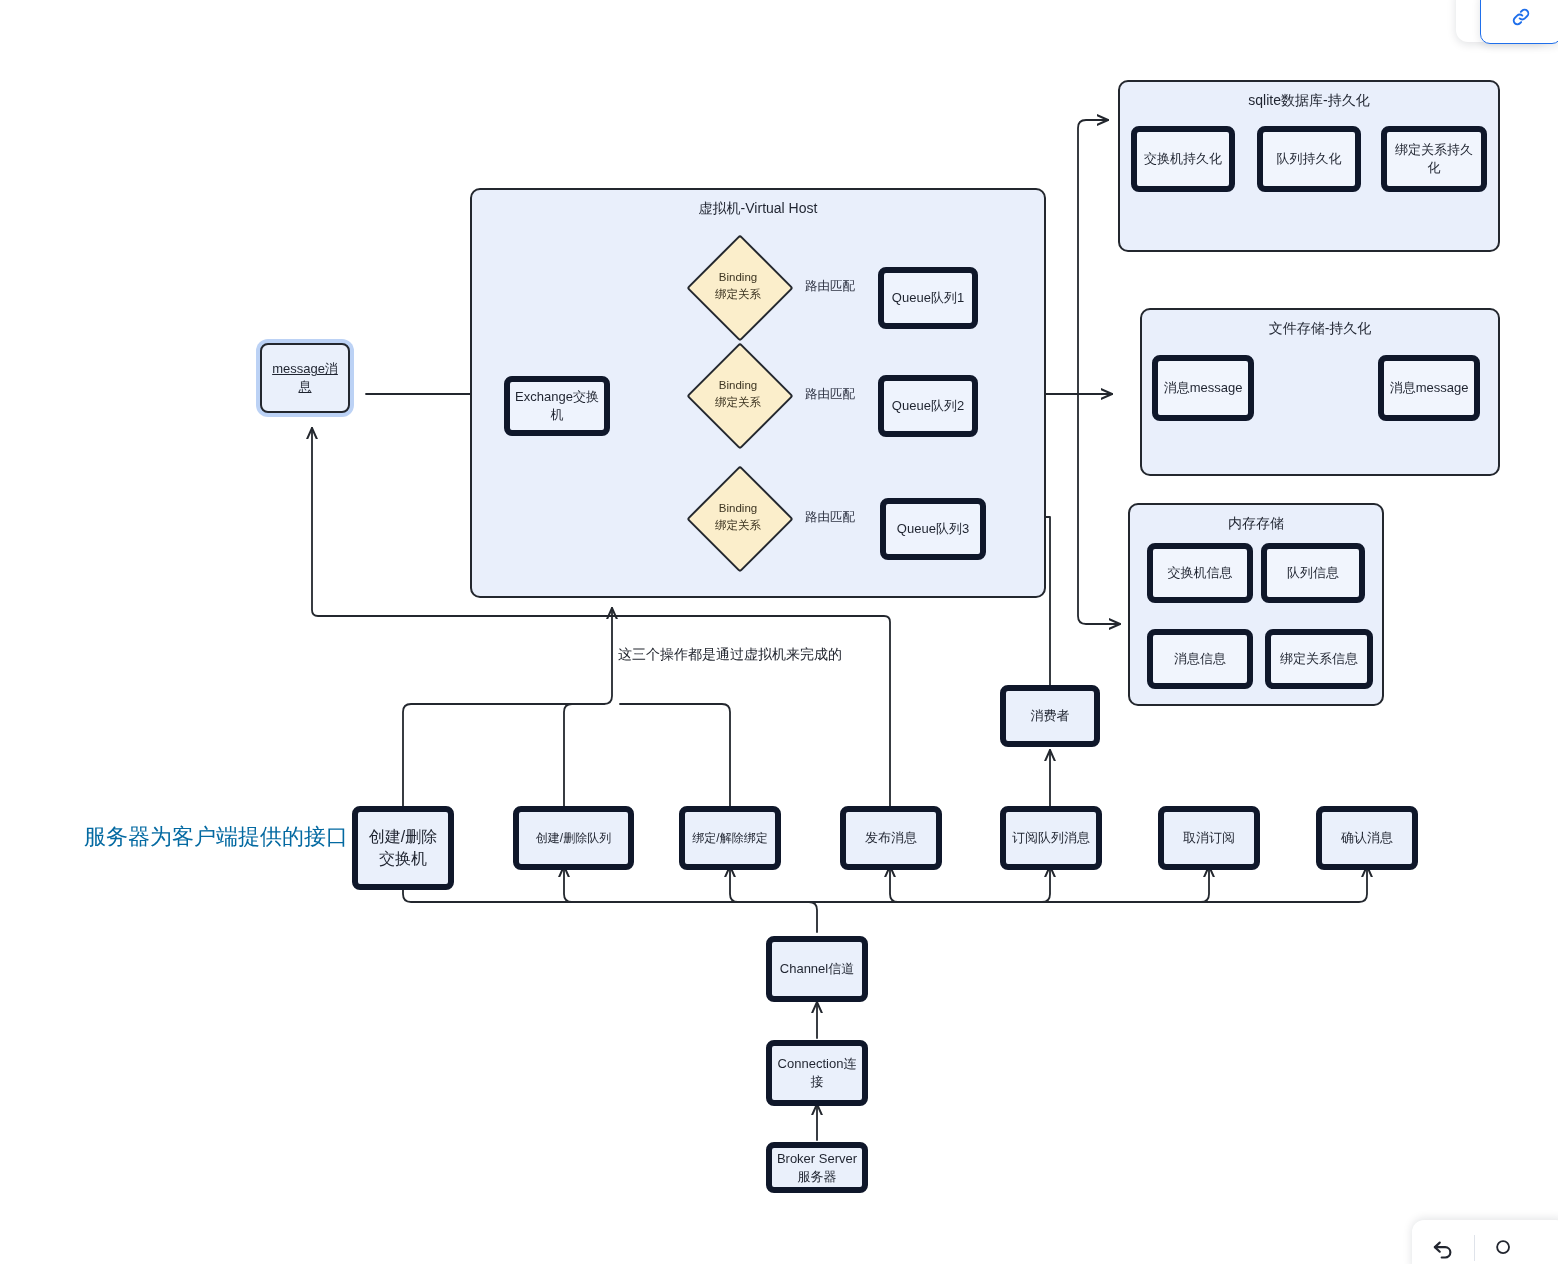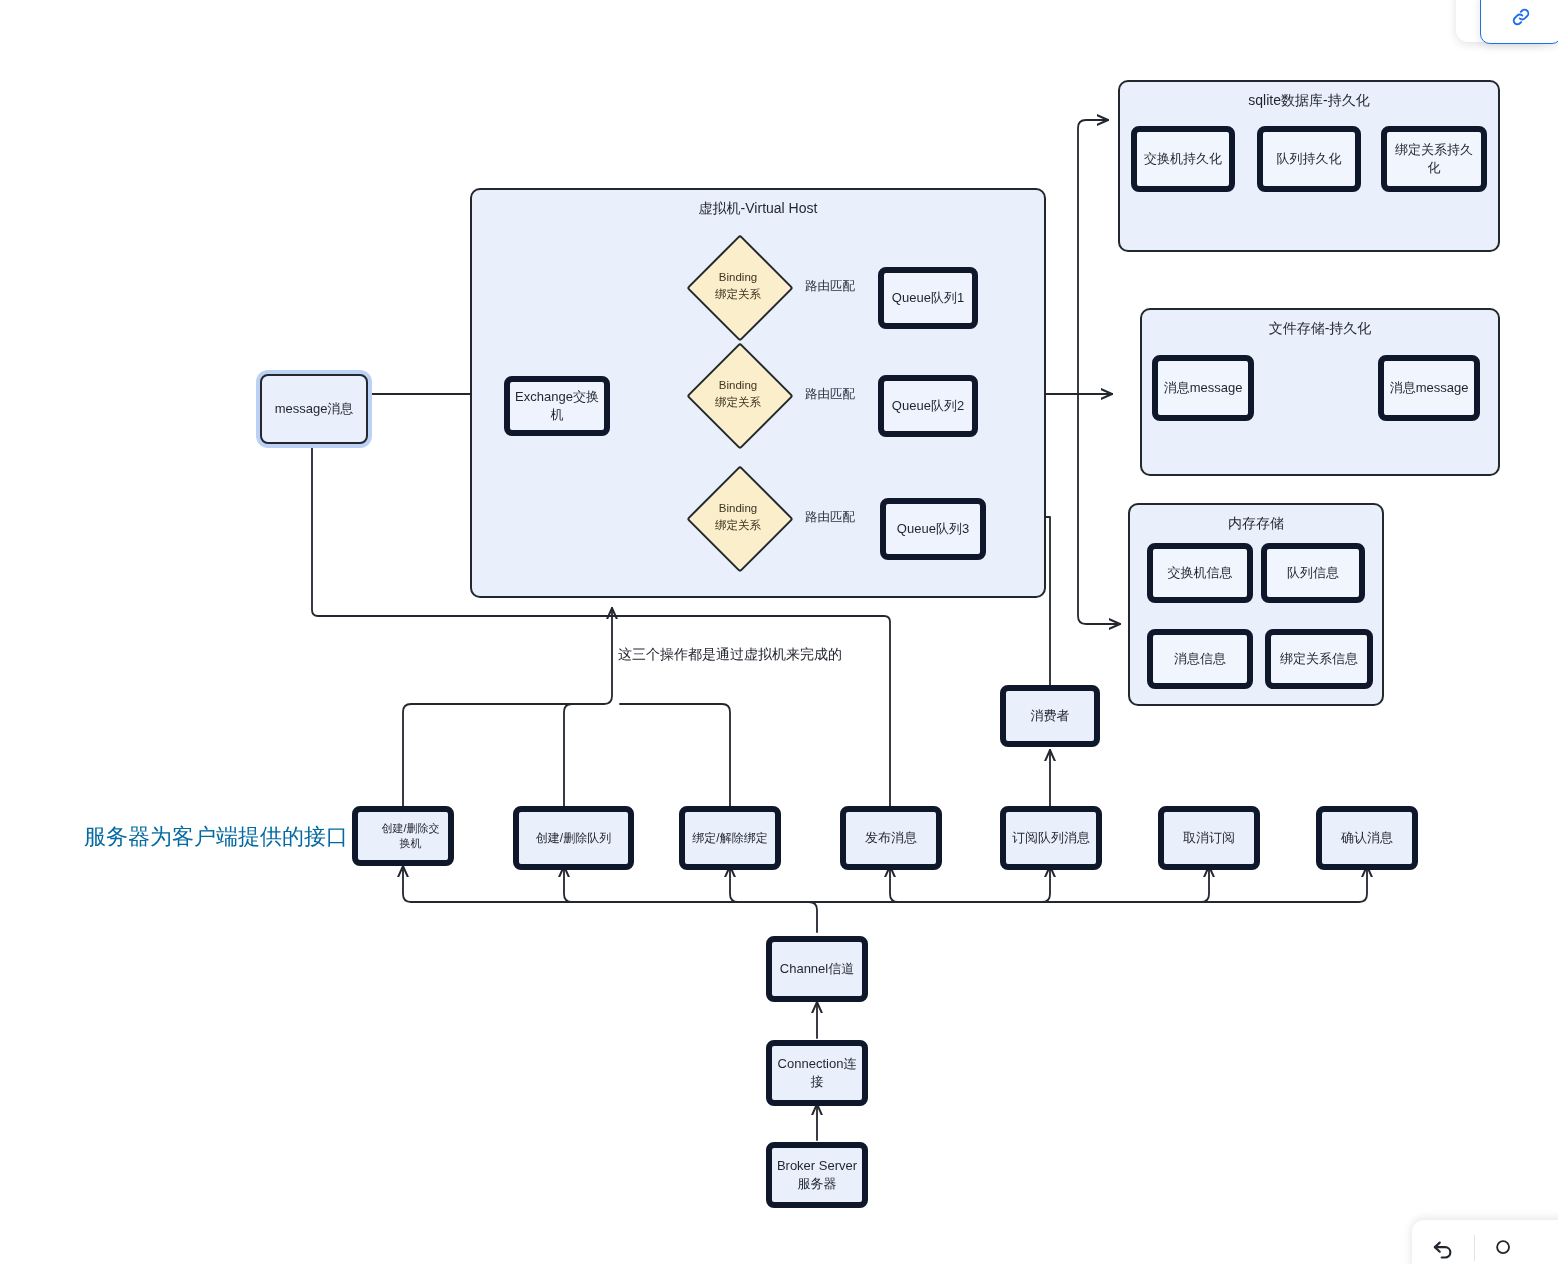--- a/index.html
+++ b/index.html
@@ -130,21 +130,21 @@
       <path d="M817,902 L898,902 Q890,902 890,894 L890,866" marker-end="url(#ah)"></path>
       <path d="M825,902 L1042,902 Q1050,902 1050,894 L1050,866" marker-end="url(#ah)"></path>
       <path d="M825,902 L1201,902 Q1209,902 1209,894 L1209,866" marker-end="url(#ah)"></path>
       <path d="M825,902 L1359,902 Q1367,902 1367,894 L1367,866" marker-end="url(#ah)"></path>
 
       <path d="M817,1038 L817,1002" marker-end="url(#ah)"></path>
       <path d="M817,1140 L817,1104" marker-end="url(#ah)"></path>
     </g>
   </svg>
 
-  <div class="node box selected" style="left:260px;top:374px;width:108px;height:70px;">
+  <div class="node box selected" style="left:260px;top:343px;width:90px;height:70px;text-decoration:underline;">
     <span>message消息</span>
   </div>
 
   <div class="panel" style="left:470px;top:188px;width:576px;height:410px;">
     <div class="panel-title">虚拟机-Virtual Host</div>
   </div>
 
   <div class="node box onpanel" style="left:504px;top:364px;width:106px;height:60px;">
     <span>Exchange交换机</span>
   </div>
@@ -224,21 +224,21 @@
     <span>绑定关系信息</span>
   </div>
 
   <div class="node box" style="left:1000px;top:685px;width:100px;height:62px;">
     <span>消费者</span>
   </div>
 
   <div class="note" style="left:618px;top:646px;">这三个操作都是通过虚拟机来完成的</div>
   <div class="big-note" style="left:84px;top:822px;">服务器为客户端提供的接口</div>
 
-  <div class="node box" style="left:352px;top:806px;width:102px;height:60px;font-size:11px;padding-left:19px;">
+  <div class="node box" style="left:352px;top:806px;width:102px;height:84px;font-size:16px;">
     <span>创建/删除交换机</span>
   </div>
   <div class="node box" style="left:513px;top:806px;width:121px;height:64px;font-size:12px;">
     <span>创建/删除队列</span>
   </div>
   <div class="node box" style="left:679px;top:806px;width:102px;height:64px;font-size:12px;">
     <span>绑定/解除绑定</span>
   </div>
   <div class="node box" style="left:840px;top:806px;width:102px;height:64px;font-size:13px;">
     <span>发布消息</span>
@@ -252,21 +252,21 @@
   <div class="node box" style="left:1316px;top:806px;width:102px;height:64px;font-size:13px;">
     <span>确认消息</span>
   </div>
 
   <div class="node box" style="left:766px;top:936px;width:102px;height:66px;">
     <span>Channel信道</span>
   </div>
   <div class="node box" style="left:766px;top:1040px;width:102px;height:66px;">
     <span>Connection连接</span>
   </div>
-  <div class="node box" style="left:766px;top:1142px;width:102px;height:66px;flex-direction:column;">
+  <div class="node box" style="left:766px;top:1142px;width:102px;height:51px;flex-direction:column;">
     <span>Broker Server</span>
     <span>服务器</span>
   </div>
 
   <div class="tool-tr-shadow"></div>
   <div class="tool-tr">
     <span class="ic">
       <svg width="22" height="22" viewBox="0 0 24 24" fill="none" stroke="#1f6feb" stroke-width="2" stroke-linecap="round" stroke-linejoin="round">
         <path d="M10.5 13.5a4 4 0 0 0 5.7 0l2.6-2.6a4 4 0 0 0-5.7-5.7l-1.3 1.3"></path>
         <path d="M13.5 10.5a4 4 0 0 0-5.7 0l-2.6 2.6a4 4 0 0 0 5.7 5.7l1.3-1.3"></path>

